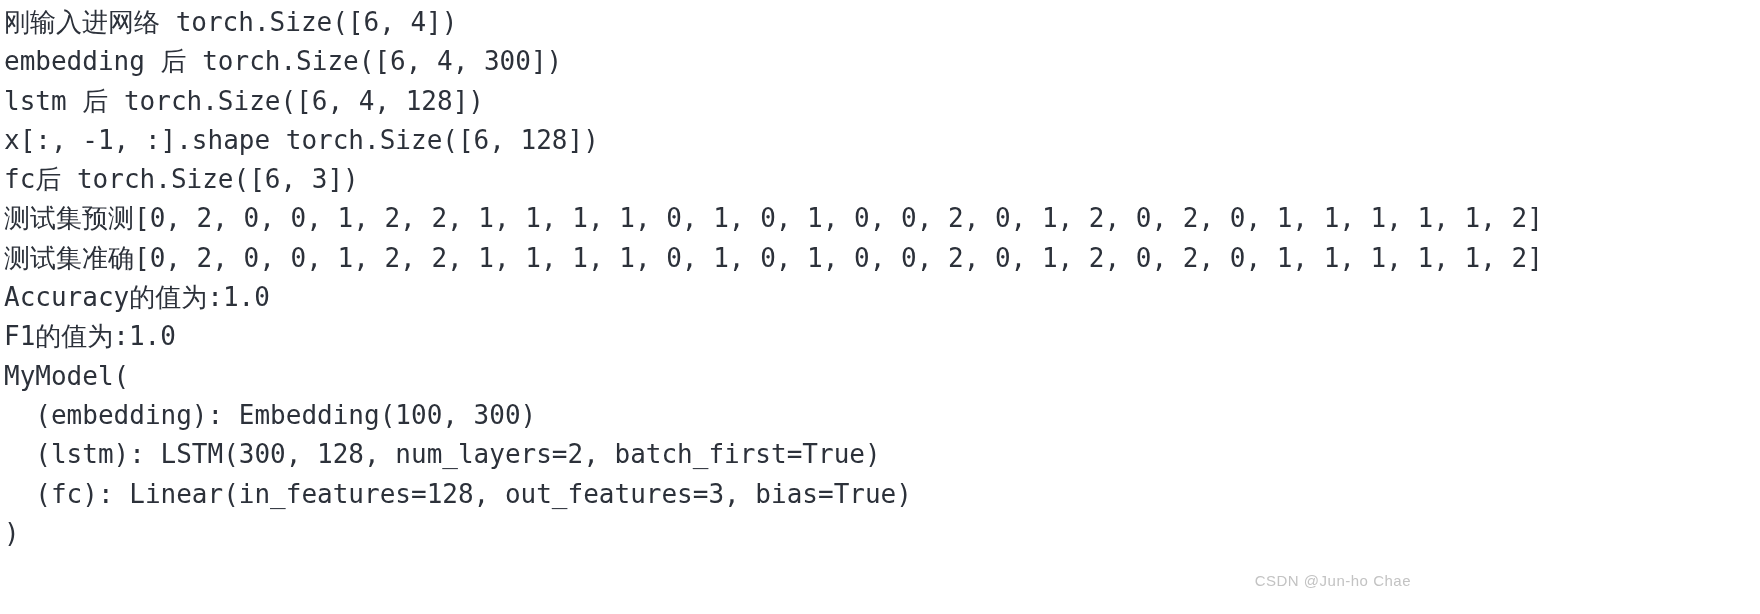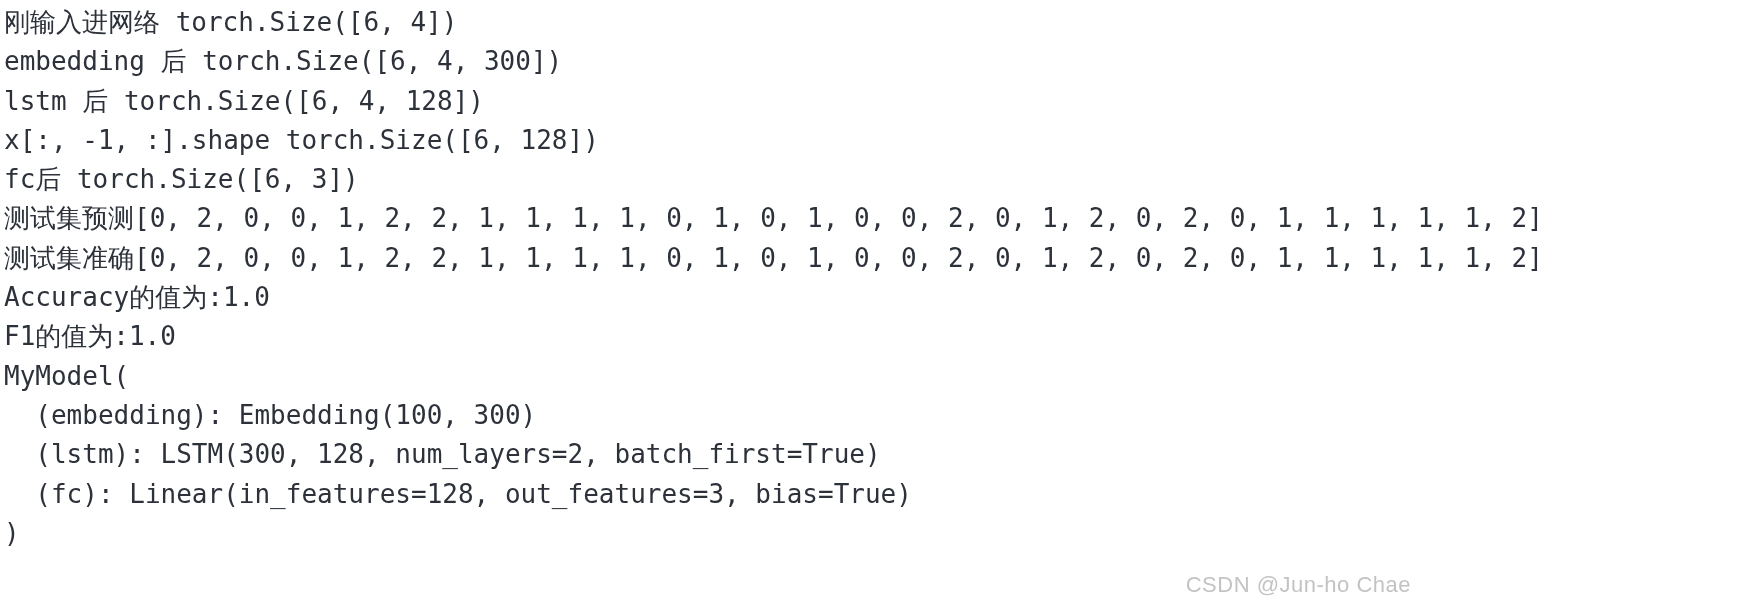--- a/index.html
+++ b/index.html
@@ -29,21 +29,21 @@
   }
   .console-line {
     height: 39.3px;
     white-space: pre;
   }
   .watermark {
     position: absolute;
     top: 572px;
     right: 38px;
     font-family: "Liberation Sans", "DejaVu Sans", sans-serif;
-    font-size: 22px;
+    font-size: 15px;
     color: #c3c3c3;
     letter-spacing: 0.5px;
   }
 </style>
 </head>
 <body>
 
 <div class="screen">
   <div class="console"><div class="console-line">刚输入进网络 torch.Size([6, 4])</div><div class="console-line">embedding 后 torch.Size([6, 4, 300])</div><div class="console-line">lstm 后 torch.Size([6, 4, 128])</div><div class="console-line">x[:, -1, :].shape torch.Size([6, 128])</div><div class="console-line">fc后 torch.Size([6, 3])</div><div class="console-line">测试集预测[0, 2, 0, 0, 1, 2, 2, 1, 1, 1, 1, 0, 1, 0, 1, 0, 0, 2, 0, 1, 2, 0, 2, 0, 1, 1, 1, 1, 1, 2]</div><div class="console-line">测试集准确[0, 2, 0, 0, 1, 2, 2, 1, 1, 1, 1, 0, 1, 0, 1, 0, 0, 2, 0, 1, 2, 0, 2, 0, 1, 1, 1, 1, 1, 2]</div><div class="console-line">Accuracy的值为:1.0</div><div class="console-line">F1的值为:1.0</div><div class="console-line">MyModel(</div><div class="console-line">  (embedding): Embedding(100, 300)</div><div class="console-line">  (lstm): LSTM(300, 128, num_layers=2, batch_first=True)</div><div class="console-line">  (fc): Linear(in_features=128, out_features=3, bias=True)</div><div class="console-line">)</div></div>
   <div class="watermark">CSDN @Jun-ho Chae</div>

